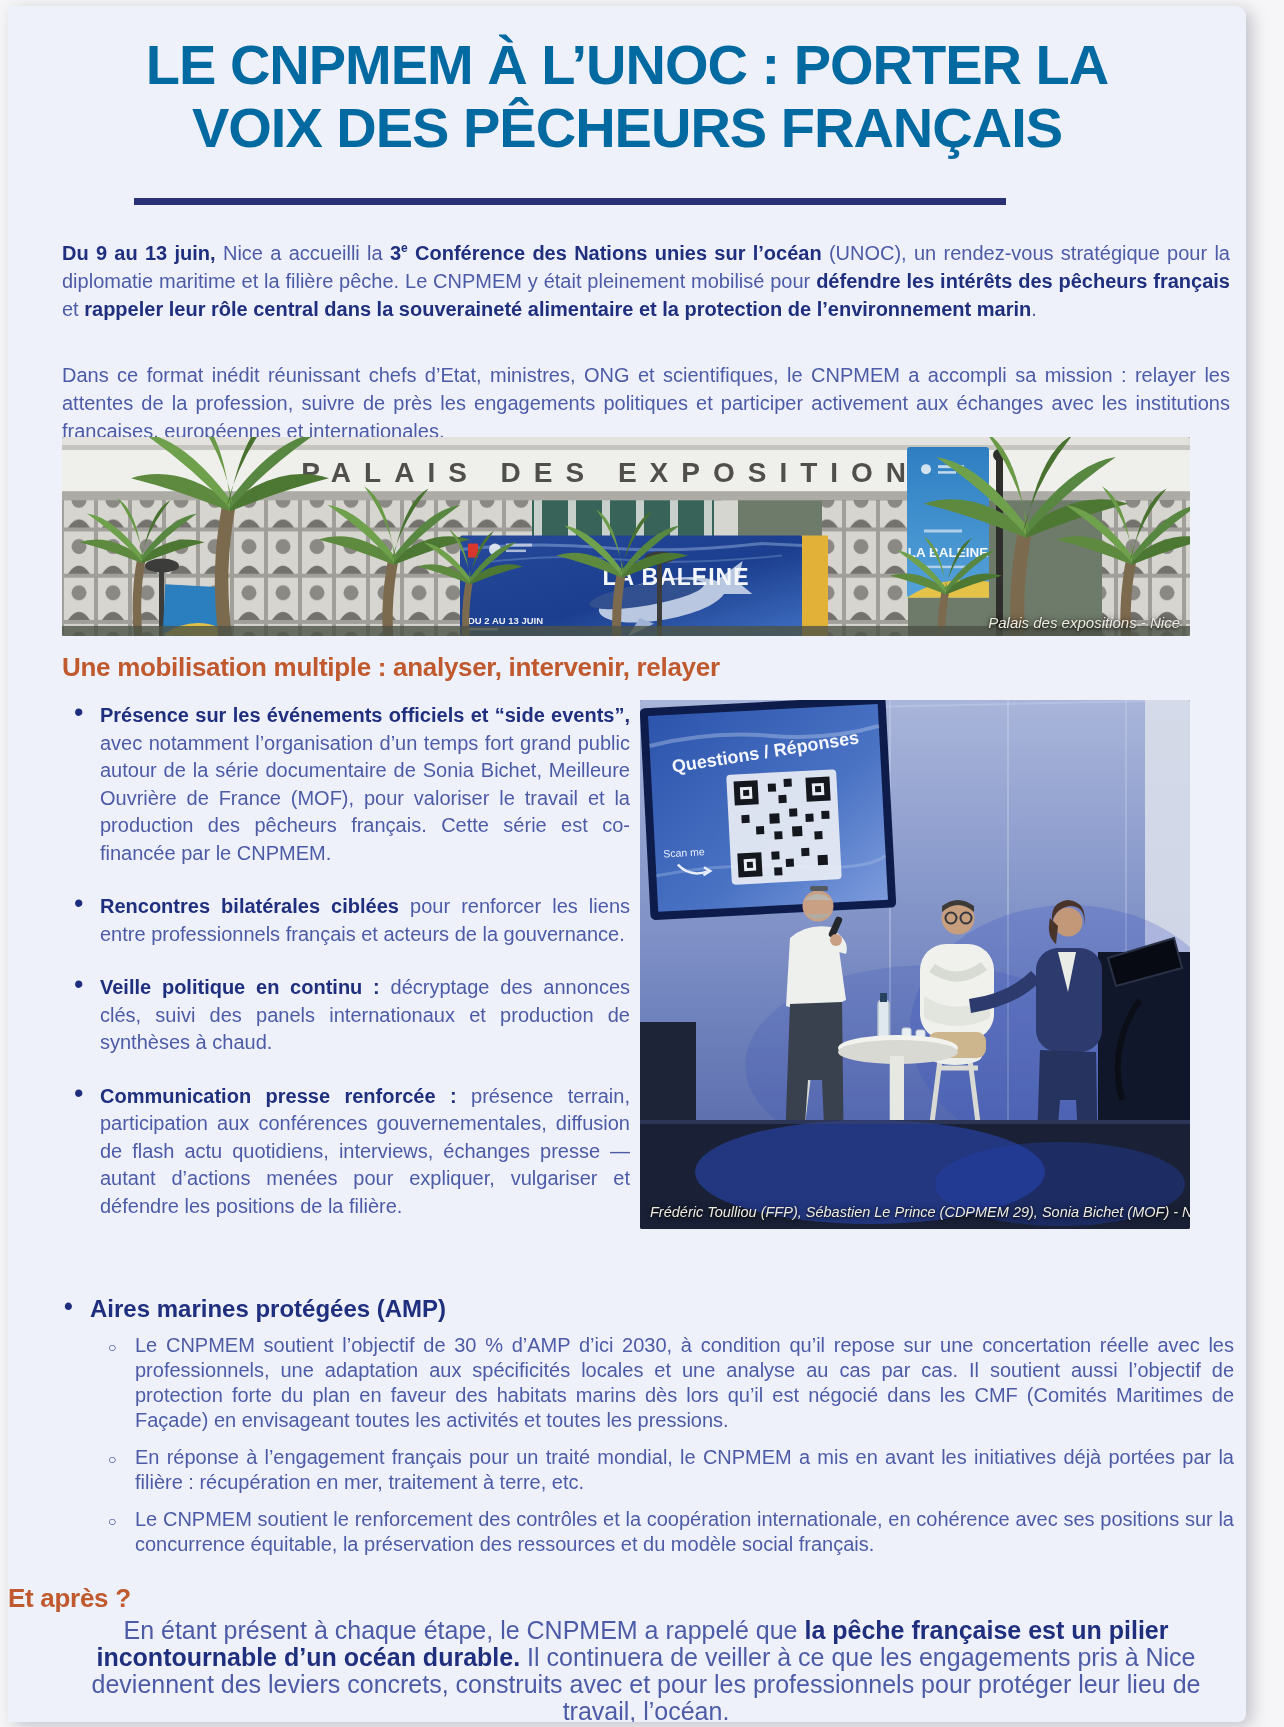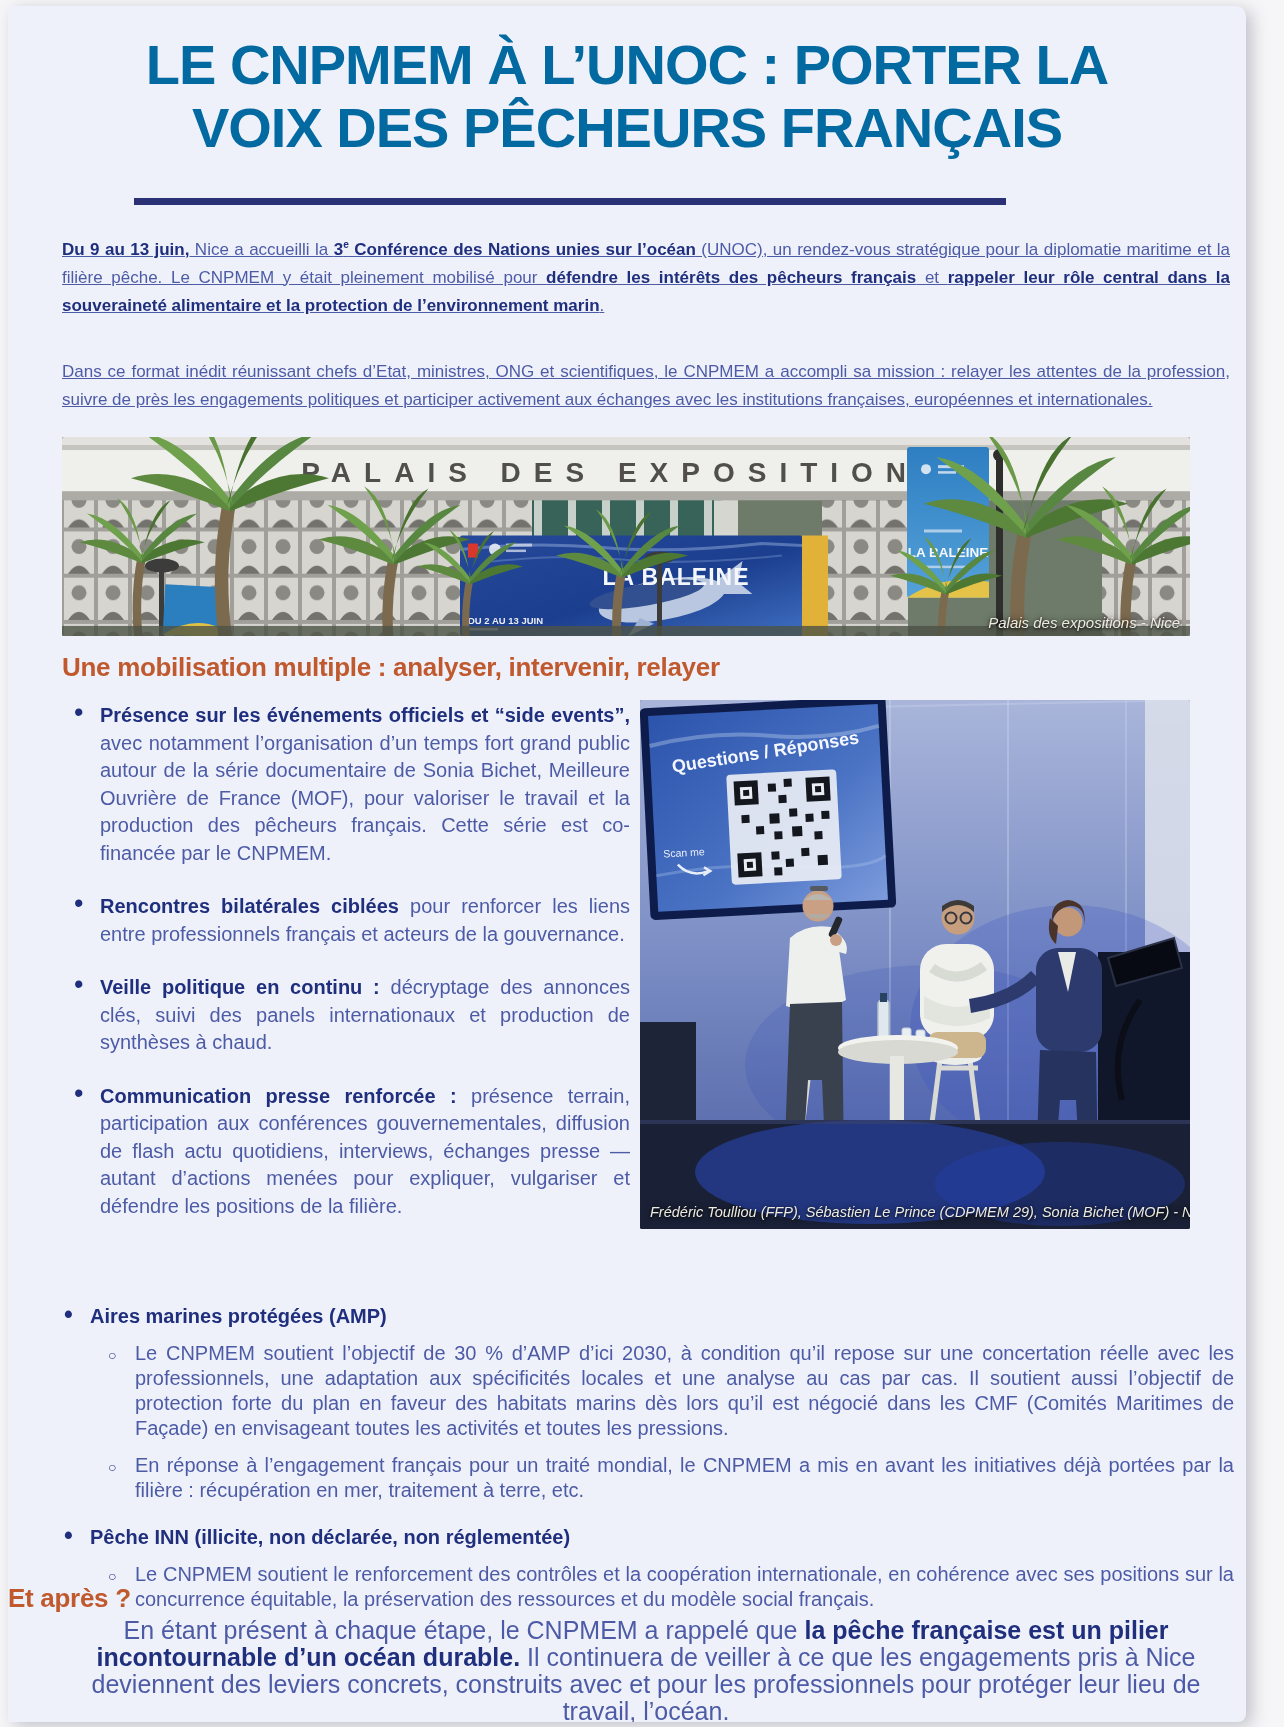--- a/index.html
+++ b/index.html
@@ -14,37 +14,37 @@
     background:#eef1f9;
     border-radius:0 10px 8px 0;
     box-shadow:6px 4px 16px rgba(110,112,132,.38);
     overflow:hidden;
   }
   .abs{position:absolute;}
   
   #title{left:0;right:0;top:28px;text-align:center;color:#0369a1;
          font-weight:800;font-size:56px;line-height:1.12;letter-spacing:-1px;}
   #rule{left:126px;top:192px;width:872px;height:7px;background:#2b3175;}
-  .bodytext{color:#4d5ba7;font-size:17px;line-height:28px;text-align:justify;text-decoration:underline;}
+  .bodytext{color:#4d5ba7;font-size:20px;line-height:28px;text-align:justify;}
   .b{color:#1f2f7e;font-weight:700;}
   sup{font-size:60%;vertical-align:super;}
   #p1{left:54px;top:208px;width:1168px;}
   #p2{left:54px;top:335px;width:1168px;}
   .h-orange{color:#c0592e;font-weight:700;font-size:26px;letter-spacing:-.3px;}
   #h-mob{left:54px;top:646px;}
   #bullets1{left:62px;top:696px;width:560px;}
   ul.blist{margin:0;padding:0;list-style:none;}
   ul.blist li{position:relative;padding-left:30px;margin-bottom:26px;
               color:#4d5ba7;font-size:20px;line-height:27.5px;text-align:justify;}
   ul.blist li::before{content:"•";position:absolute;left:4px;top:-3px;
               color:#1f2f7e;font-size:27px;}
   #h-enjeux{left:54px;top:1242px;}
   #enjeux{left:54px;top:1276px;width:1172px;}
   .etitle{position:relative;padding-left:28px;color:#1f2f7e;font-weight:700;
-          font-size:20px;line-height:25px;margin-top:22px;}
+          font-size:24px;line-height:25px;margin-top:14px;}
   .etitle::before{content:"•";position:absolute;left:2px;top:-2px;
           color:#1f2f7e;font-size:25px;font-weight:700;}
   .edetail{position:relative;margin-left:46px;padding-left:27px;margin-top:12px;
           color:#4d5ba7;font-size:20px;line-height:25px;text-align:justify;}
   .edetail::before{content:"○";position:absolute;left:0;top:2px;
           font-size:14px;color:#2c3b8b;}
   #h-apres{left:0;right:0;top:1577px;}
   #conclusion{left:68px;top:1611px;width:1140px;text-align:center;
           color:#4d5ba7;font-size:25px;line-height:27px;}
   
@@ -331,20 +331,19 @@
       <rect y="420" width="550" height="4" fill="#39436b" opacity=".6"></rect>
     </svg>
     <div id="cap2" class="caption">Frédéric Toulliou (FFP), Sébastien Le Prince (CDPMEM 29), Sonia Bichet (MOF) - Nice</div>
   </div>
 
 
   <div id="enjeux" class="abs">
     <div class="etitle">Aires marines protégées (AMP)</div>
     <div class="edetail">Le CNPMEM soutient l’objectif de 30 % d’AMP d’ici 2030, à condition qu’il repose sur une concertation réelle avec les professionnels, une adaptation aux spécificités locales et une analyse au cas par cas. Il soutient aussi l’objectif de protection forte du plan en faveur des habitats marins dès lors qu’il est négocié dans les CMF (Comités Maritimes de Façade) en envisageant toutes les activités et toutes les pressions.</div>
     <div class="edetail">En réponse à l’engagement français pour un traité mondial, le CNPMEM a mis en avant les initiatives déjà portées par la filière : récupération en mer, traitement à terre, etc.</div>
-    <div class="etitle">Pêche INN (illicite, non déclarée, non réglementée)</div>
     <div class="edetail">Le CNPMEM soutient le renforcement des contrôles et la coopération internationale, en cohérence avec ses positions sur la concurrence équitable, la préservation des ressources et du modèle social français.</div>
   </div>
 
   <h2 id="h-apres" class="abs h-orange" style="margin:0">Et après ?</h2>
   <p id="conclusion" class="abs" style="margin:0"><span>En étant présent à chaque étape, le CNPMEM a rappelé que </span><span class="b">la pêche française est un pilier incontournable d’un océan durable.</span><span> Il continuera de veiller à ce que les engagements pris à Nice deviennent des leviers concrets, construits avec et pour les professionnels pour protéger leur lieu de travail, l’océan.</span></p>
 
 </div>
 
 </body></html>

